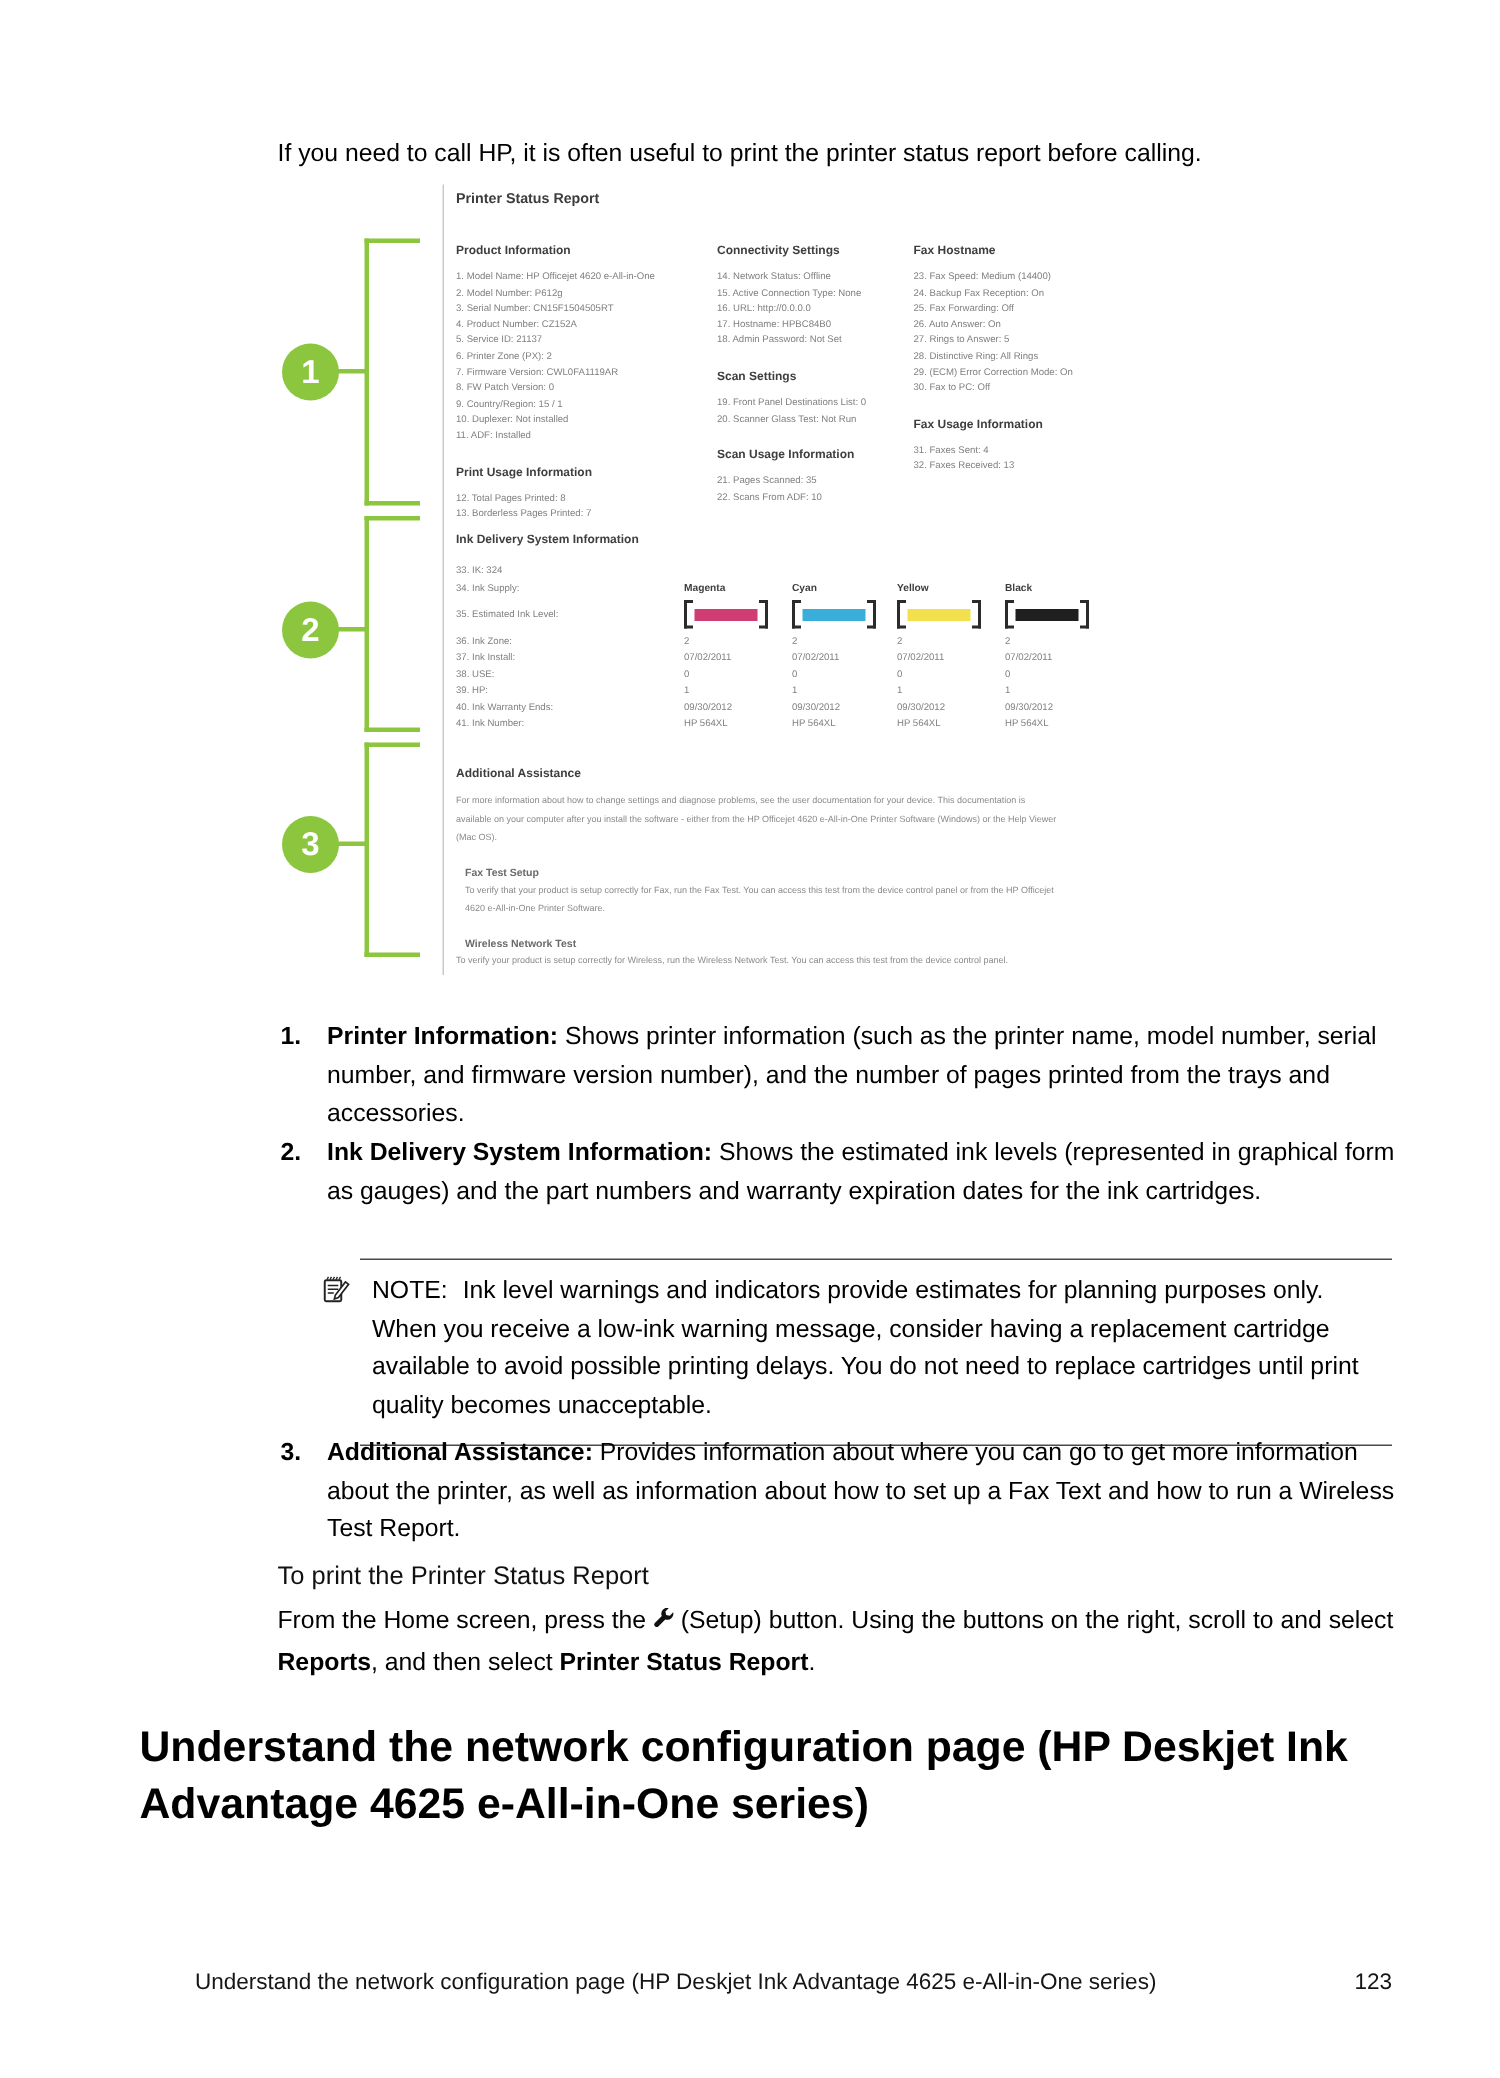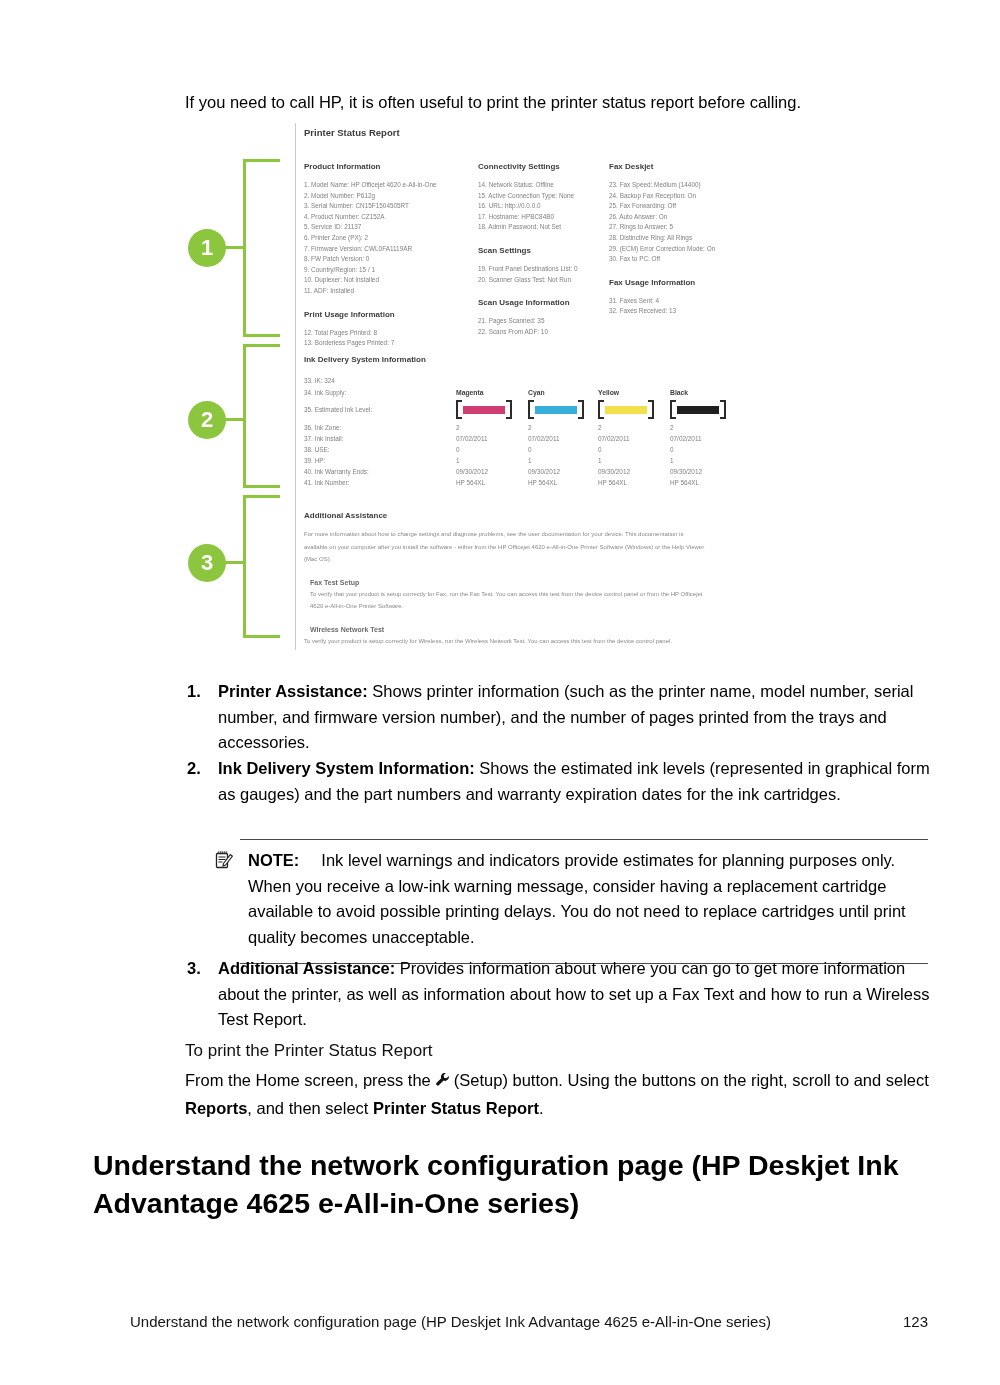--- a/index.html
+++ b/index.html
@@ -48,21 +48,21 @@
 
   
   .li{position:absolute;left:187px;width:745px;padding-left:31px;box-sizing:border-box;}
   .li .num{position:absolute;left:0;top:0;font-weight:bold;}
   .li b{font-weight:bold;}
 
   
   .note{position:absolute;left:240px;top:839px;width:688px;border-top:1.5px solid #4a4a4a;
         border-bottom:1.5px solid #4a4a4a;padding:8px 6px 13px 8px;box-sizing:border-box;}
   .note .noteicon{position:absolute;left:-26px;top:10px;}
-  .note .lbl{font-weight:bold;margin-right:22px;}
+  .note .lbl{font-weight:normal;margin-right:10px;}
 
   .secthead{font-size:17px;font-weight:normal;}
   .h1{font-size:28.5px;font-weight:bold;line-height:38px;color:#000;}
   .footer{position:absolute;left:130px;right:72px;top:1313px;display:flex;
           justify-content:space-between;font-size:15px;color:#151515;}
   .watermark{position:absolute;left:394px;top:660px;z-index:6;
              font-family:"DejaVu Serif",serif;font-style:italic;font-weight:bold;
              font-size:40px;color:#d32b27;letter-spacing:1px;}
   .wrench{display:inline-block;vertical-align:-2px;margin:0 4px;}
 </style>
@@ -134,21 +134,21 @@
         </div>
       <div class="rhead">Print Usage Information</div>
       <div>
 
       <div class="ritem">12. Total Pages Printed: 8</div>
           <div class="ritem">13. Borderless Pages Printed: 7</div>
         </div>
     </div>
 
     <div class="rcol c3">
-      <div class="rhead">Fax Deskjet</div>
+      <div class="rhead">Fax Hostname</div>
       <div>
 
       <div class="ritem">23. Fax Speed: Medium (14400)</div>
           <div class="ritem">24. Backup Fax Reception: On</div>
           <div class="ritem">25. Fax Forwarding: Off</div>
           <div class="ritem">26. Auto Answer: On</div>
           <div class="ritem">27. Rings to Answer: 5</div>
           <div class="ritem">28. Distinctive Ring: All Rings</div>
           <div class="ritem">29. (ECM) Error Correction Mode: On</div>
           <div class="ritem">30. Fax to PC: Off</div>
@@ -257,21 +257,21 @@
       <div class="asub ind">Fax Test Setup</div>
       <div class="abody ind">To verify that your product is setup correctly for Fax, run the Fax Test. You can access this test from the device control panel or from the HP Officejet 4620 e-All-in-One Printer Software.</div>
       <div class="asub ind">Wireless Network Test</div>
       <div class="abody">To verify your product is setup correctly for Wireless, run the Wireless Network Test. You can access this test from the device control panel.</div>
     </div>
   </div>
 
 
   <div class="li bodytext" style="top:679px;">
     <span class="num">1.</span>
-    <b>Printer Assistance:</b><span> Shows printer information (such as the printer name, model number, serial number, and firmware version number), and the number of pages printed from the trays and accessories.</span>
+    <b>Printer Information:</b><span> Shows printer information (such as the printer name, model number, serial number, and firmware version number), and the number of pages printed from the trays and accessories.</span>
   </div>
   <div class="li bodytext" style="top:756px;">
     <span class="num">2.</span>
     <b>Ink Delivery System Information:</b><span> Shows the estimated ink levels (represented in graphical form as gauges) and the part numbers and warranty expiration dates for the ink cartridges.</span>
   </div>
 
   <div class="note bodytext">
     <span class="noteicon">
       <svg viewBox="0 0 20 20" width="20" height="20">
         <rect x="2.5" y="3.5" width="11" height="14" rx="1" fill="none" stroke="#222" stroke-width="1.3"></rect>

